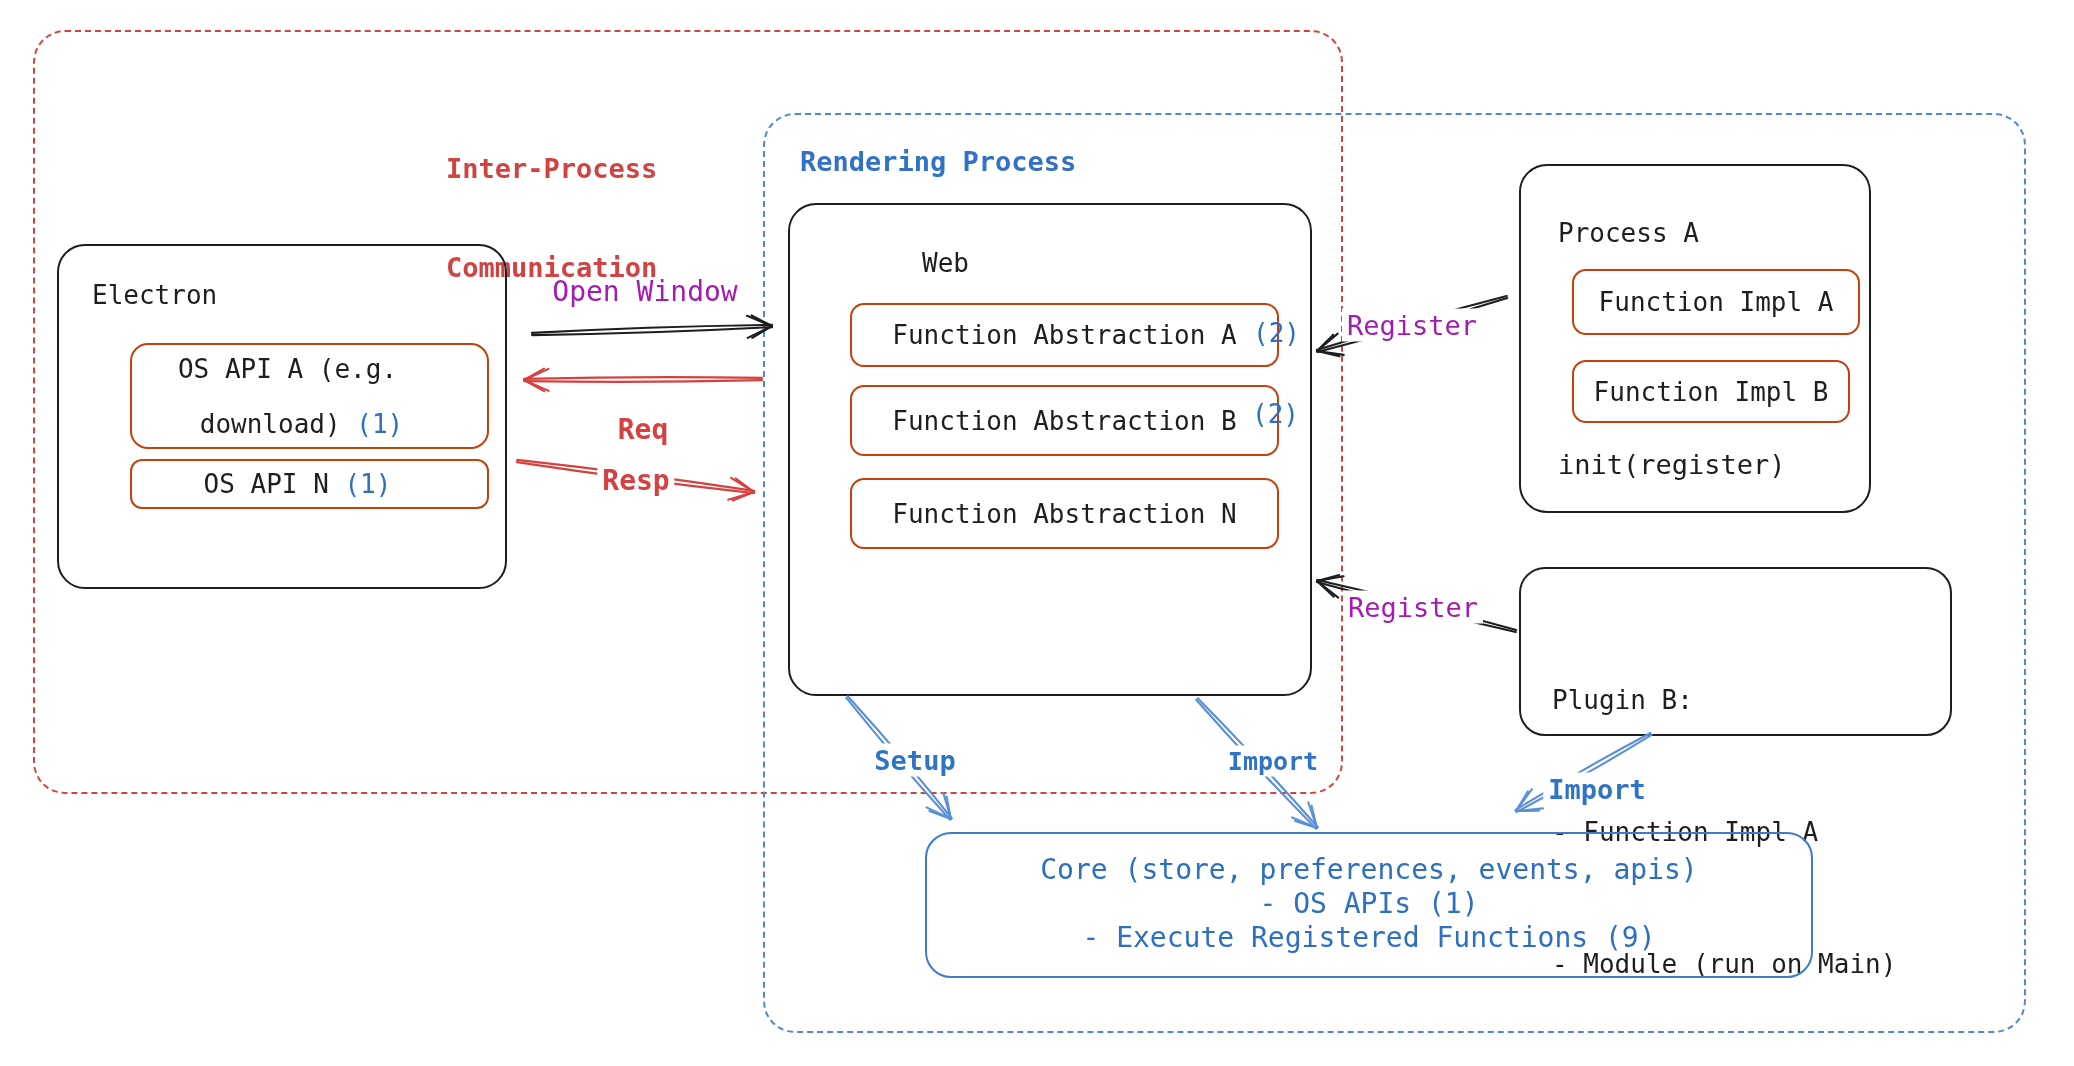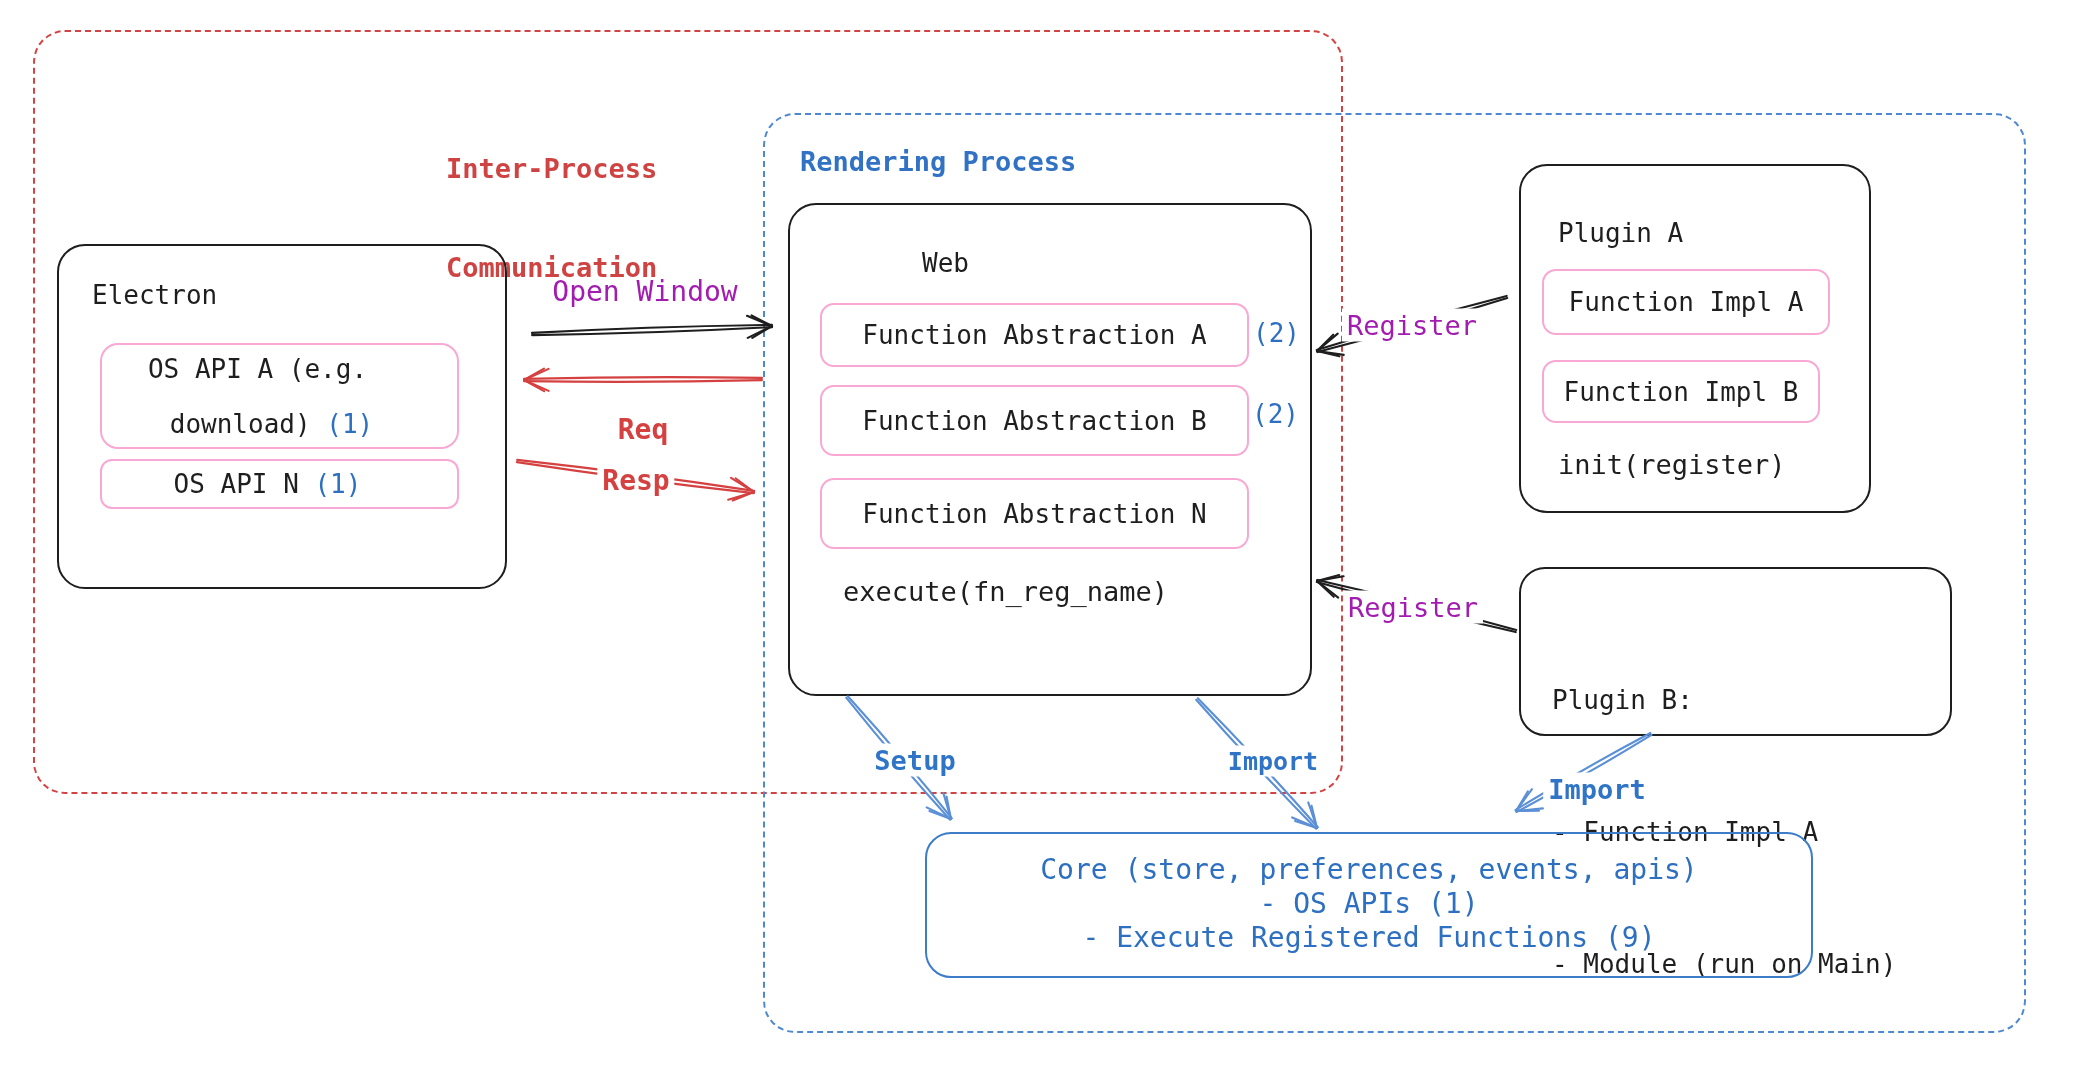--- a/index.html
+++ b/index.html
@@ -6,22 +6,22 @@
   #canvas{
     position:relative;width:2074px;height:1066px;background:#ffffff;overflow:hidden;
     font-family:"DejaVu Sans Mono", monospace;color:#1e1e1e;
   }
   
   .region{position:absolute;border-radius:32px;background:transparent;}
   .region.red{border:2.5px dashed #d24343;}
   .region.blue{border:2.5px dashed #4d88d0;}
   
   .sketchbox{position:absolute;border:2.2px solid #1e1e1e;border-radius:28px;background:transparent;}
-  .innerbox{position:absolute;border:2px solid #f9a8d4;border-radius:14px;background:transparent;
-            display:flex;align-items:center;justify-content:center;text-align:center;}
+  .innerbox{position:absolute;border:2px solid #c2410c;border-radius:14px;background:transparent;
+            display:flex;align-items:center;justify-content:center;text-align:center;margin-left:30px;}
   .bluebox{position:absolute;border:2.2px solid #3c7cc9;border-radius:26px;background:transparent;}
   
   .t{position:absolute;white-space:pre;line-height:1.25;}
   .box-title{font-size:26px;}
   .mono26{font-size:26px;}
   .badge{color:#2d6fc0;font-size:26px;}
   .region-title-red{color:#cf4343;font-size:27px;font-weight:bold;line-height:33px;}
   .region-title-blue{color:#3272c4;font-size:27px;font-weight:600;}
   .core-text{color:#2d6fc0;font-size:28px;line-height:34px;text-align:center;width:100%;}
   .arrow-label{position:absolute;transform:translate(-50%,-50%);background:#ffffff;padding:1px 5px;white-space:pre;}
@@ -71,24 +71,23 @@
 
   <div class="innerbox" style="left:820px;top:385px;width:425px;height:67px;">
     <span class="mono26">Function Abstraction B</span>
   </div>
   <div class="t badge" style="left:1252px;top:398px;">(2)</div>
 
   <div class="innerbox" style="left:820px;top:478px;width:425px;height:67px;">
     <span class="mono26">Function Abstraction N</span>
   </div>
 
-  <div class="t mono26" style="left:843px;top:575px;font-size:27px;">execute(fn_reg_name)</div>
 
   <div class="sketchbox" style="left:1519px;top:164px;width:348px;height:345px;"></div>
-  <div class="t box-title" style="left:1558px;top:217px;">Plugin A</div>
+  <div class="t box-title" style="left:1558px;top:217px;">Process A</div>
 
   <div class="innerbox" style="left:1542px;top:269px;width:284px;height:62px;">
     <span class="mono26">Function Impl A</span>
   </div>
   <div class="innerbox" style="left:1542px;top:360px;width:274px;height:59px;">
     <span class="mono26">Function Impl B</span>
   </div>
   <div class="t mono26" style="left:1558px;top:448px;font-size:27px;">init(register)</div>
 
   <div class="sketchbox" style="left:1519px;top:567px;width:429px;height:165px;border-radius:26px;"></div>

